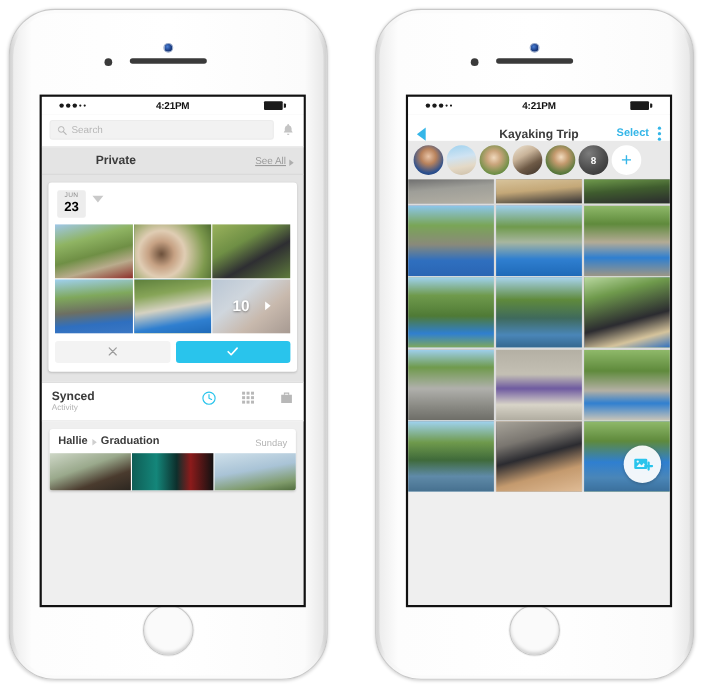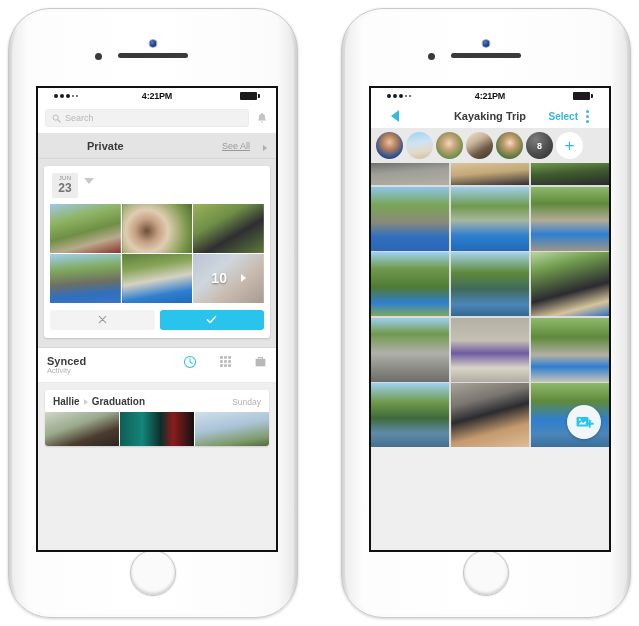--- a/index.html
+++ b/index.html
@@ -84,35 +84,35 @@
     border:1px solid #ececec;
   }
   .search-ph { font-size:9px; color:#b7b7b7; }
   .bell { width:14px; height:14px; flex:0 0 14px; }
 
   .section-head {
     background:#e4e4e4; padding:6px 9px; display:flex; align-items:center;
     border-bottom:1px solid #d6d6d6;
   }
   .section-title { font-size:11px; font-weight:bold; color:#3b3b3b;margin-left:40px; }
-  .section-action { margin-left:auto; font-size:9px; color:#9a9a9a; display:flex; align-items:flex-end; gap:13px;text-decoration:underline;}
+  .section-action { margin-left:auto; font-size:9px; color:#9a9a9a; display:flex; align-items:flex-end; gap:3px;text-decoration:underline;}
   .chev { width:0;height:0;border-top:3px solid transparent;border-bottom:3px solid transparent;border-left:4px solid #adadad; }
 
   .cards-area { background:#e4e4e4; padding:7px 6px 9px; }
   .card {
     background:#fff; border-radius:3px; box-shadow:0 1px 2px rgba(0,0,0,.16);
     overflow:hidden;
   }
   .card-head { display:flex; align-items:flex-start; gap:6px; padding:7px 8px 6px; }
   .datechip {
     background:#ededed; border-radius:2px; width:26px; text-align:center;
     padding:2px 0 3px; flex:0 0 26px;
   }
   .datechip .m { font-size:6px; color:#8d8d8d; letter-spacing:.3px; display:block; line-height:1.1;}
-  .datechip .d { font-size:12px; color:#737373; font-weight:bold; display:block; line-height:1.1;}
+  .datechip .d { font-size:12px; color:#000000; font-weight:bold; display:block; line-height:1.1;}
   .card-txt { flex:1; min-width:0; }
   .card-title { font-size:10.5px; color:#35b6e8; font-weight:bold; line-height:1.25; white-space:nowrap; }
   .card-sub { font-size:7.5px; color:#b0b0b0; margin-top:1px; }
   .caret { width:0;height:0;border-left:5px solid transparent;border-right:5px solid transparent;border-top:6px solid #c9c9c9; margin-top:5px; }
 
   .mosaic { display:grid; grid-template-columns:repeat(3,1fr); gap:1px; padding:0 6px; }
   .mtile { height:49px; position:relative; background-size:cover; background-position:center; }
   .more-ov {
     position:absolute; inset:0; display:flex; align-items:center; justify-content:center; gap:14px;
     color:#fff; font-size:14px; font-weight:bold; text-shadow:0 1px 2px rgba(0,0,0,.4);
@@ -135,21 +135,21 @@
   .act-card { margin:7px 7px 0; background:#fff; border-radius:3px; box-shadow:0 1px 2px rgba(0,0,0,.14); overflow:hidden; }
   .act-head { display:flex; align-items:center; padding:6px 8px 5px; }
   .act-name { font-size:10px; font-weight:bold; color:#3b3b3b; }
   .act-play { width:0;height:0;border-top:3px solid transparent;border-bottom:3px solid transparent;border-left:4px solid #cfcfcf; margin:0 4px;}
   .act-ev { font-size:10px; font-weight:bold; color:#3b3b3b; }
   .act-day { margin-left:auto; font-size:8.5px; color:#b3b3b3; }
   .act-strip { display:grid; grid-template-columns:repeat(3,1fr); gap:1px; height:34px; }
   .act-strip div { background-size:cover; background-position:center; }
 
   
-  .navbar { background:#fff; height:24px; display:flex; align-items:center; padding:0 20px; position:relative; }
+  .navbar { background:#fff; height:24px; display:flex; align-items:flex-end; padding:0 8px; position:relative; }
   .back-ch { width:0;height:0;border-top:6px solid transparent;border-bottom:6px solid transparent;border-right:8px solid #35b6e8; }
   .nav-title { position:absolute; left:0; right:0; text-align:center; font-size:11px; font-weight:bold; color:#3b3b3b; pointer-events:none;}
   .nav-right { margin-left:auto; display:flex; align-items:center; gap:8px; z-index:2;}
   .nav-sel { font-size:10px; color:#35b6e8; font-weight:bold; }
   .kebab { display:flex; flex-direction:column; gap:2px; }
   .kebab i { width:3px; height:3px; border-radius:50%; background:#35b6e8; display:block; }
 
   .avatars { background:#e9e9e9; padding:4px 5px; display:flex; gap:3px; align-items:center; }
   .av { width:27px; height:27px; border-radius:50%; background-size:cover; background-position:center; flex:0 0 27px; }
   .av-count {

